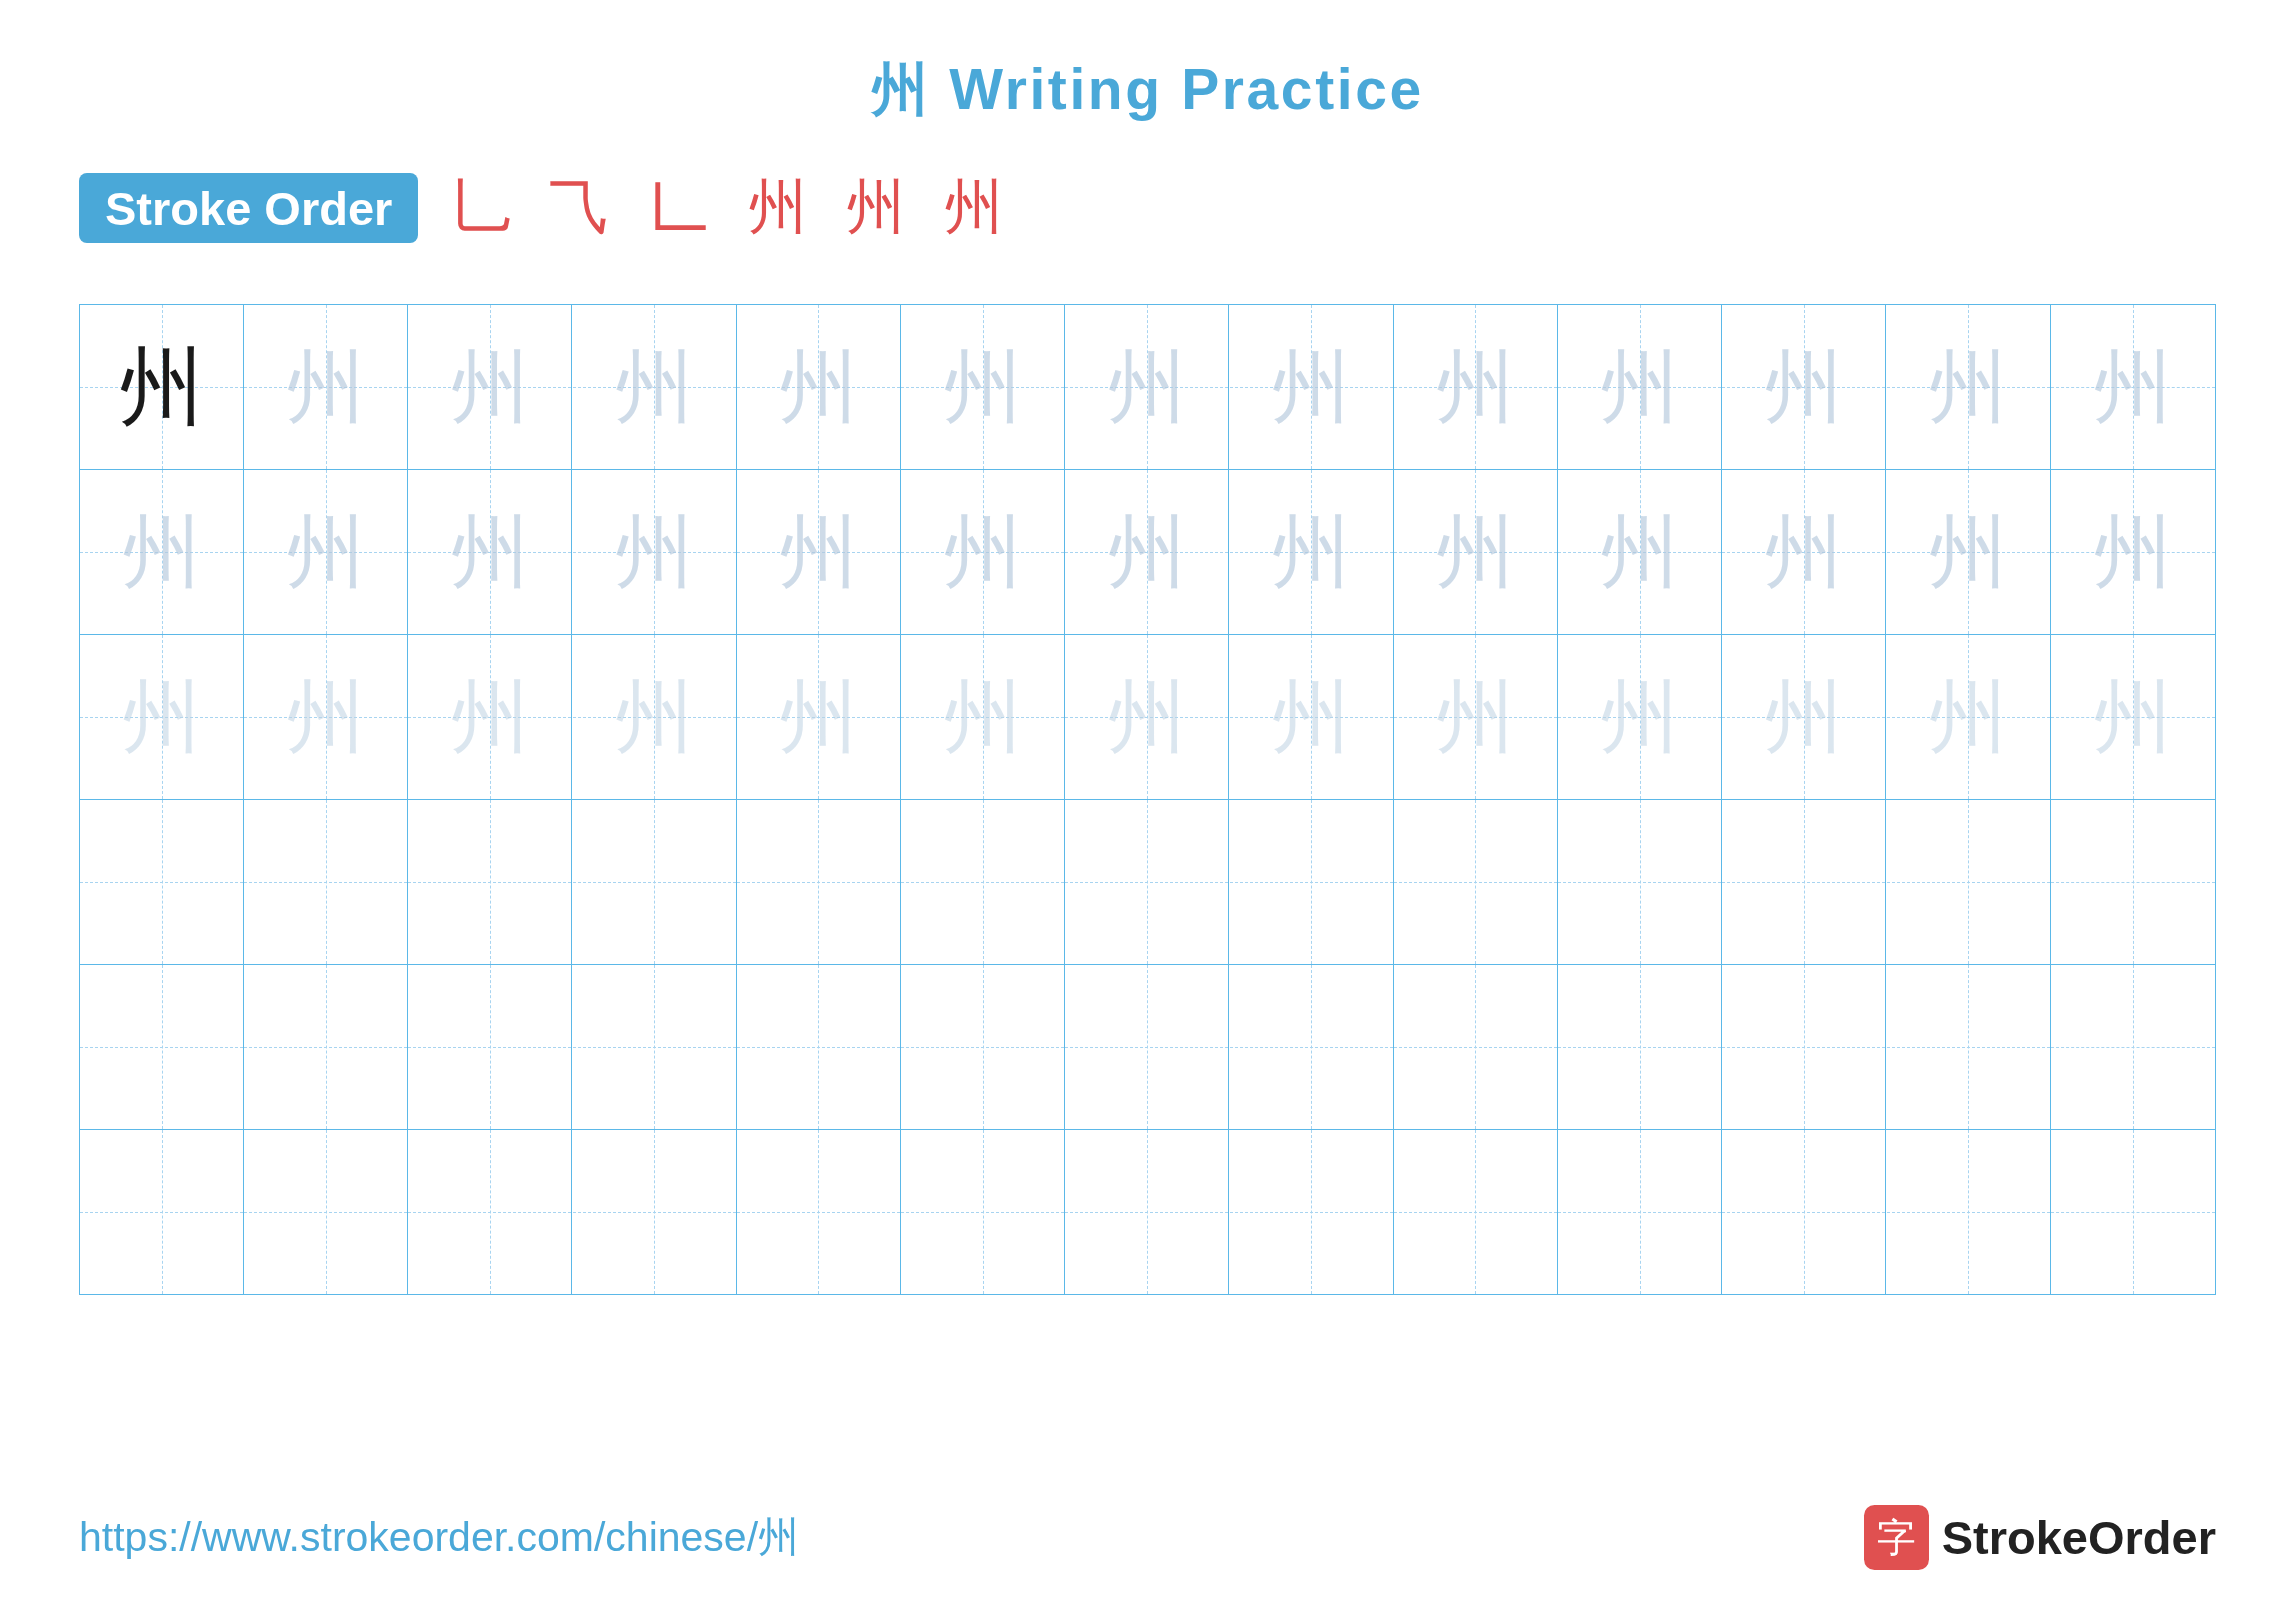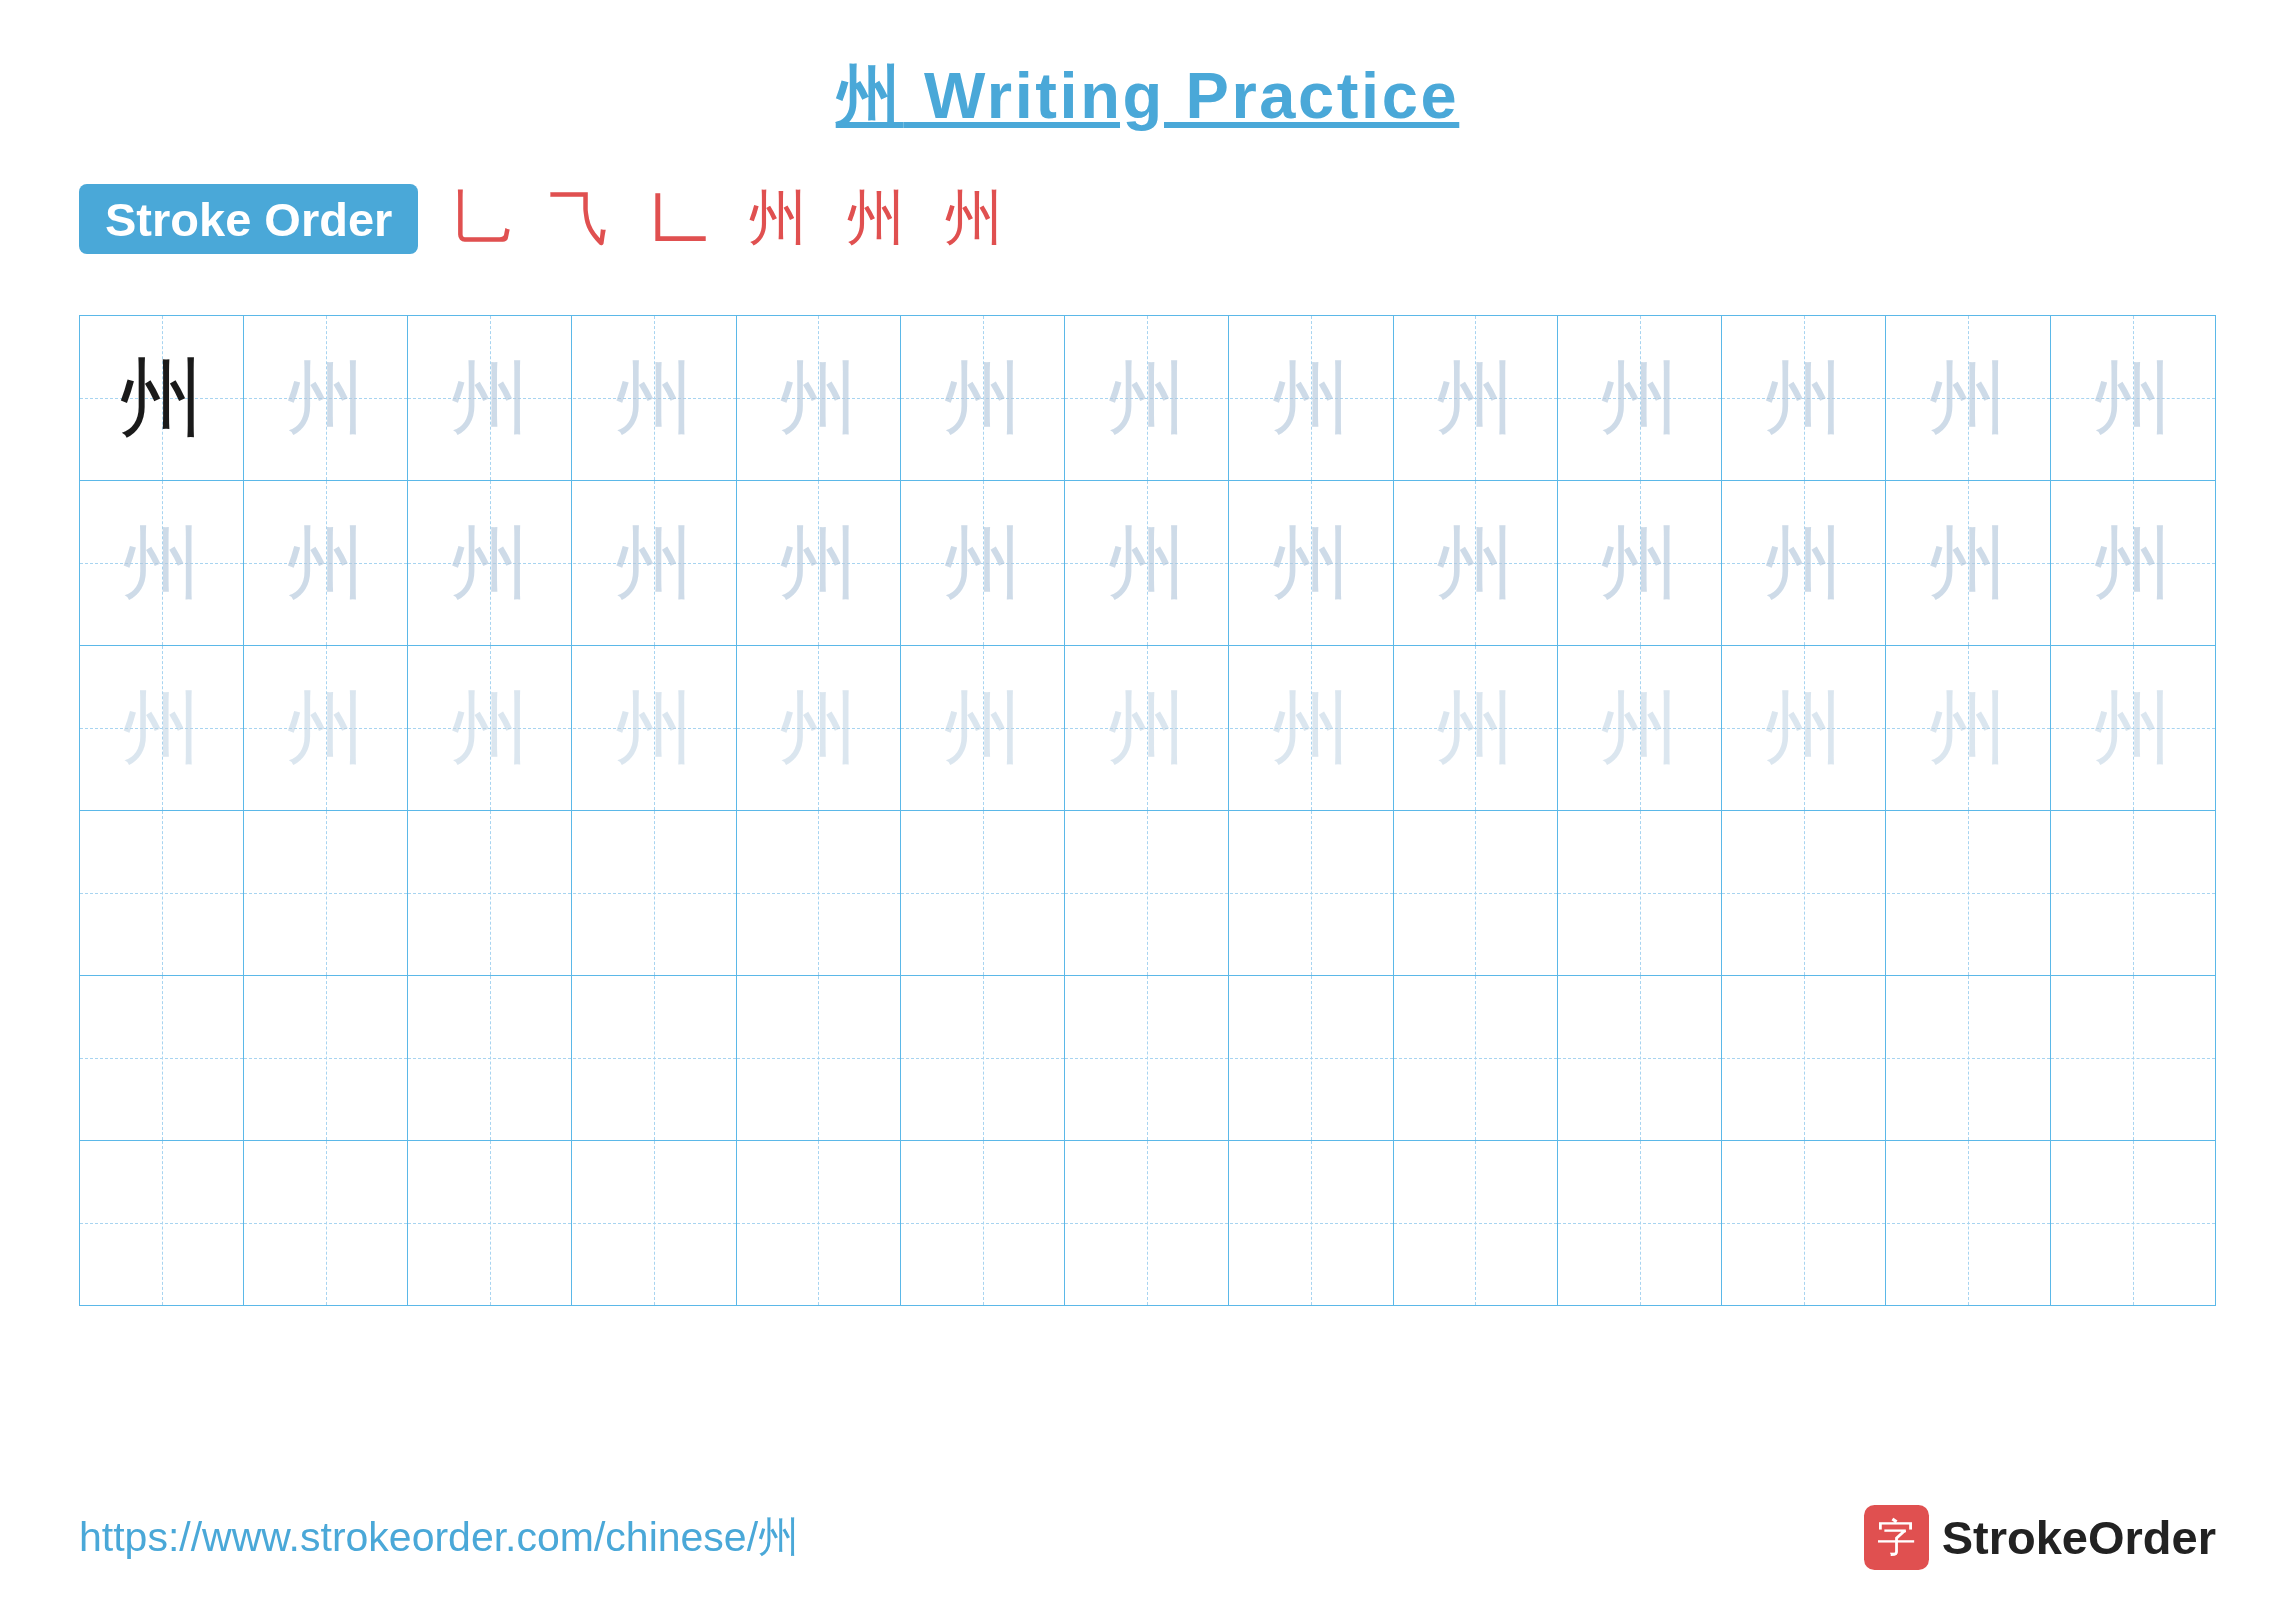--- a/index.html
+++ b/index.html
@@ -19,25 +19,24 @@
       padding: 52px 79px;
       position: relative;
     }
 
     
     .title-area {
       text-align: center;
       margin-bottom: 39px;
     }
     .title-text {
-      font-size: 65px;
+      font-size: 57px;
       color: #4aa8d8;
       font-weight: bold;
       letter-spacing: 2.6px;
-      text-decoration: underline;
     }
     .title-char {
       color: #4aa8d8;
     }
 
     
     .stroke-order-row {
       display: flex;
       align-items: center;
       margin-bottom: 56px;

